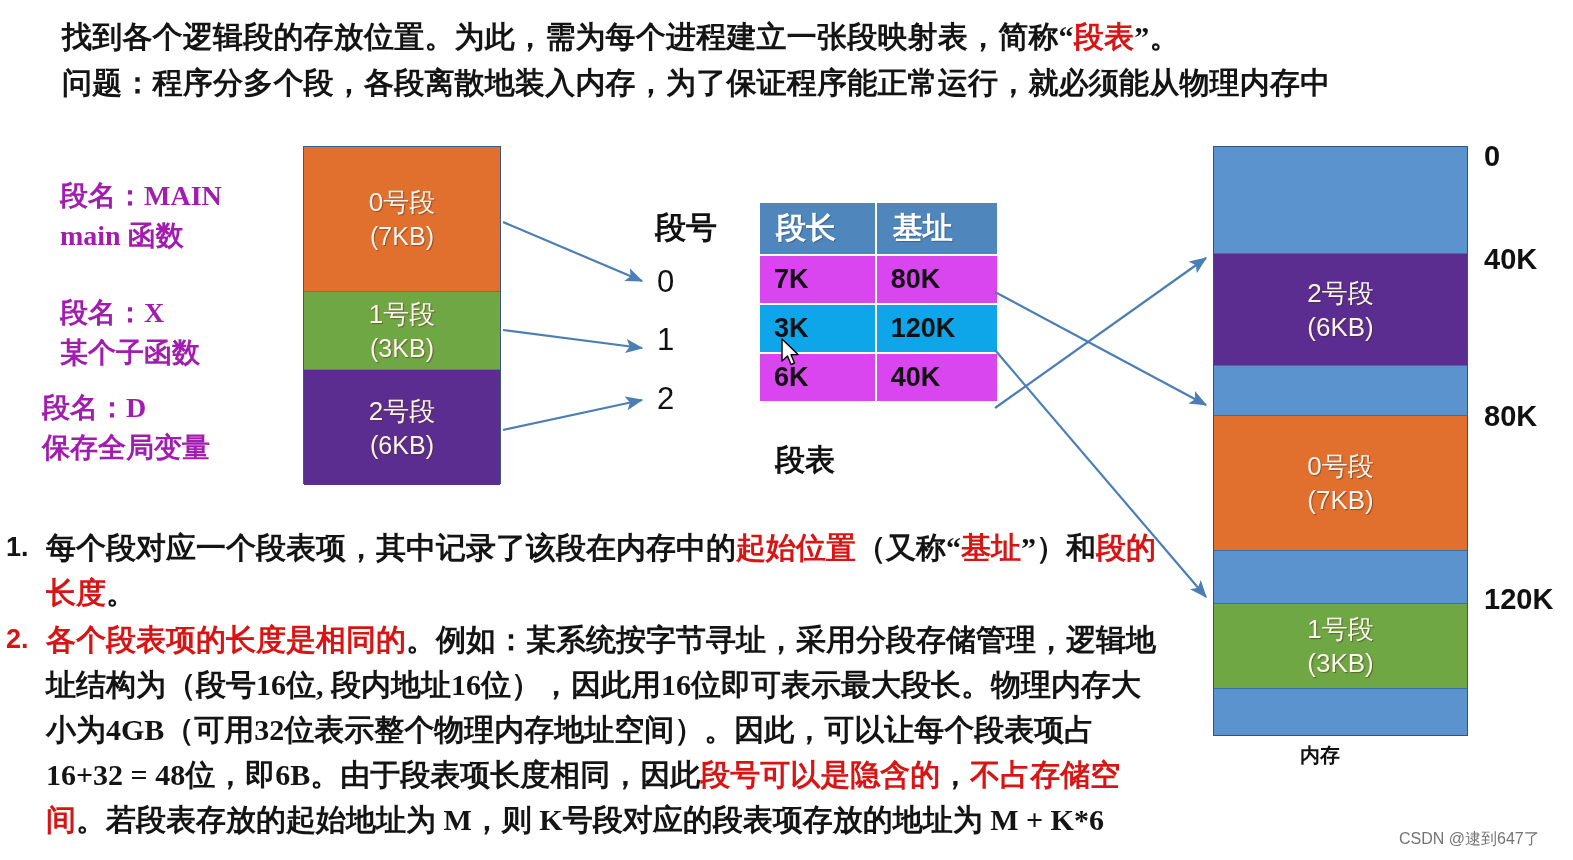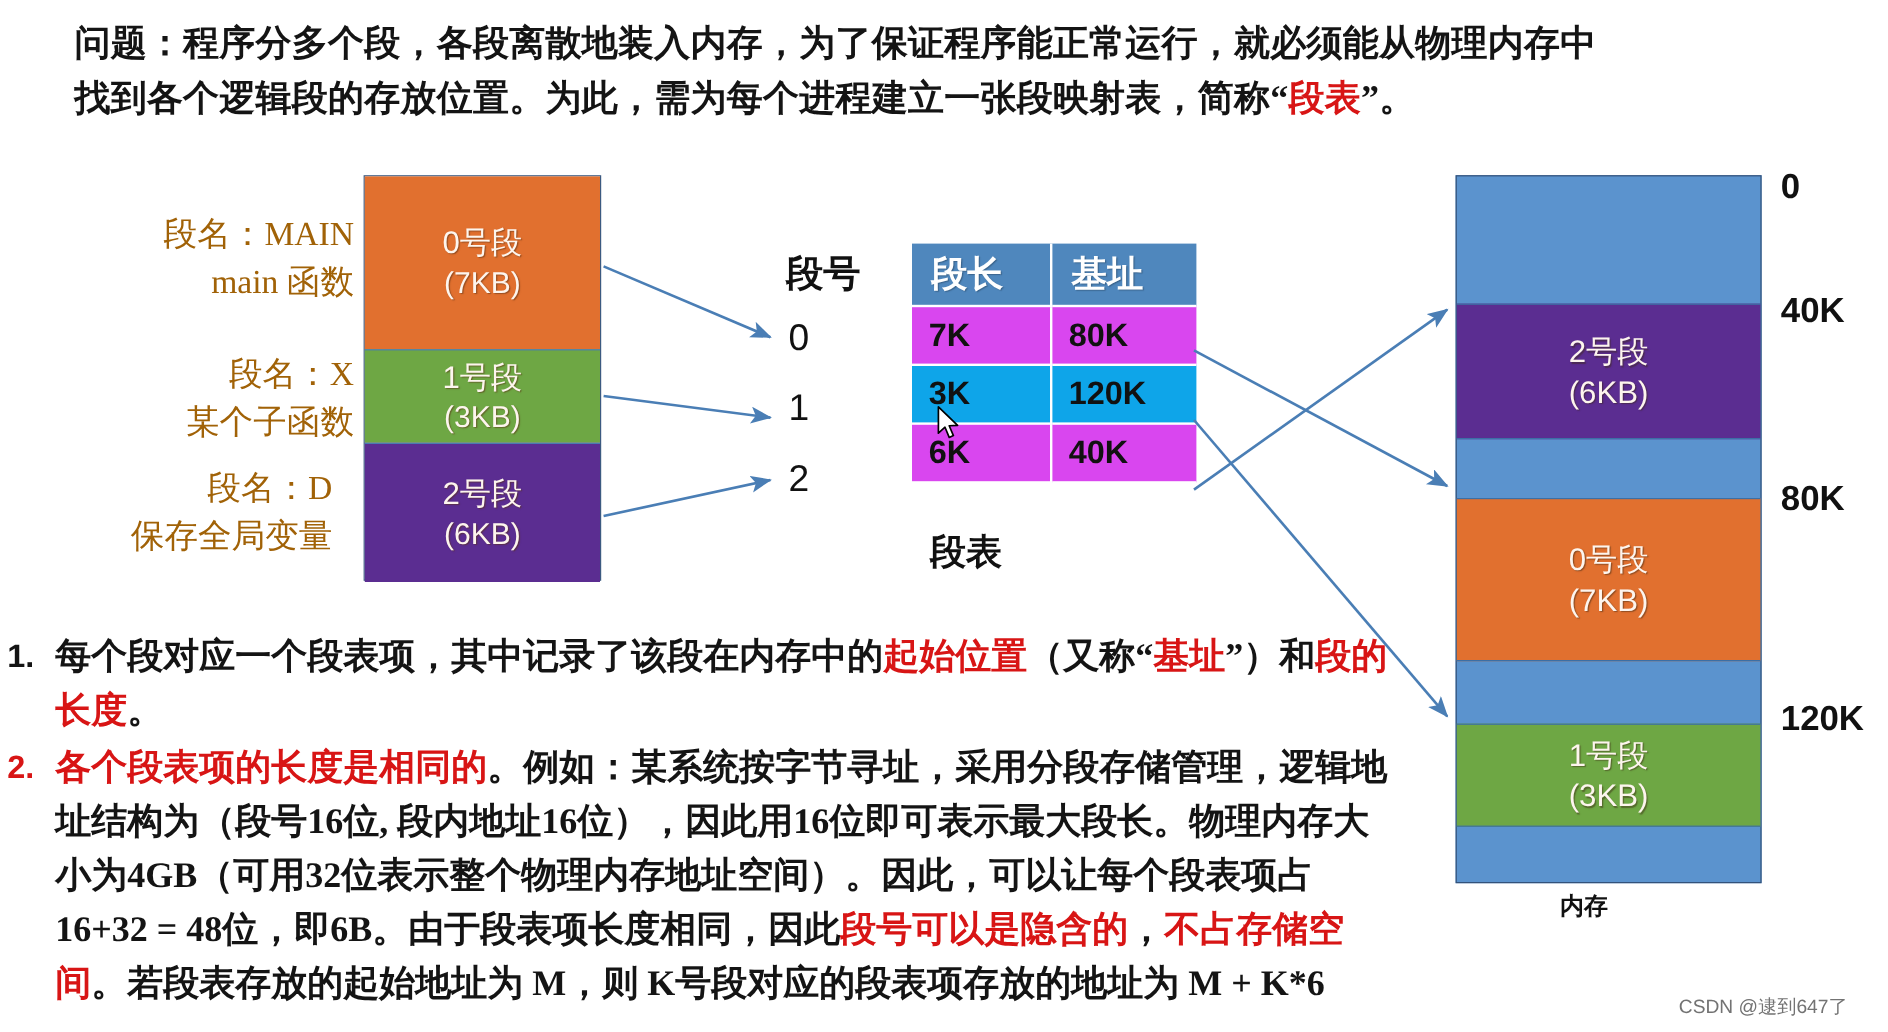--- a/index.html
+++ b/index.html
@@ -29,23 +29,23 @@
     color:#fdf5ee;font-size:26px;line-height:34px;font-weight:500;
     text-shadow:1px 1px 1px rgba(90,50,20,.55);
     border-top:1px solid #4a7bb0;box-sizing:border-box;
   }
   #seg0{top:0;height:144px;background:#e1702f;border-top:none;}
   #seg1{top:144px;height:78px;background:#6ea744;}
   #seg2{top:222px;height:116px;background:#5b2d91;}
   .seg .sz{font-size:25px;}
 
   .seglabel{
-    text-align:right;width:235px;
-    font-family:"Liberation Serif","DejaVu Serif",serif;
-    font-size:28px;line-height:40px;font-weight:400;color:#a16207;
+    width:235px;
+    font-family:"Liberation Serif","DejaVu Serif",serif;
+    font-size:28px;line-height:40px;font-weight:700;color:#a21caf;
   }
   #lbl-main{left:60px;top:176px;}
   #lbl-x{left:60px;top:293px;}
   #lbl-d{left:42px;top:388px;}
   .seglabel .l2{display:block;}
 
   
   #segno-title{left:655px;top:207px;font-family:"Liberation Serif","DejaVu Serif",serif;
     font-size:31px;font-weight:700;color:#111;}
   .segno{position:absolute;left:657px;font-family:"Liberation Sans","DejaVu Sans",sans-serif;
@@ -119,24 +119,24 @@
   
   #watermark{left:1399px;top:829px;
     font-family:"Liberation Sans","DejaVu Sans",sans-serif;
     font-size:16px;color:#737373;white-space:nowrap;}
 </style>
 </head>
 <body>
 
 <div class="abs" id="intro">
   <div>
+    <span>找到各个逻辑段的存放位置。为此，需为每个进程建立一张段映射表，简称“</span><span class="red">段表</span><span>”。</span>
+  </div>
+  <div>
     <span>问题：程序分多个段，各段离散地装入内存，为了保证程序能正常运行，就必须能从物理内存中</span>
-  </div>
-  <div>
-    <span>找到各个逻辑段的存放位置。为此，需为每个进程建立一张段映射表，简称“</span><span class="red">段表</span><span>”。</span>
   </div>
 </div>
 
 <div class="abs seglabel" id="lbl-main">
   <span class="l1">段名：MAIN</span>
   <span class="l2">main 函数</span>
 </div>
 <div class="abs seglabel" id="lbl-x">
   <span class="l1">段名：X</span>
   <span class="l2">某个子函数</span>

